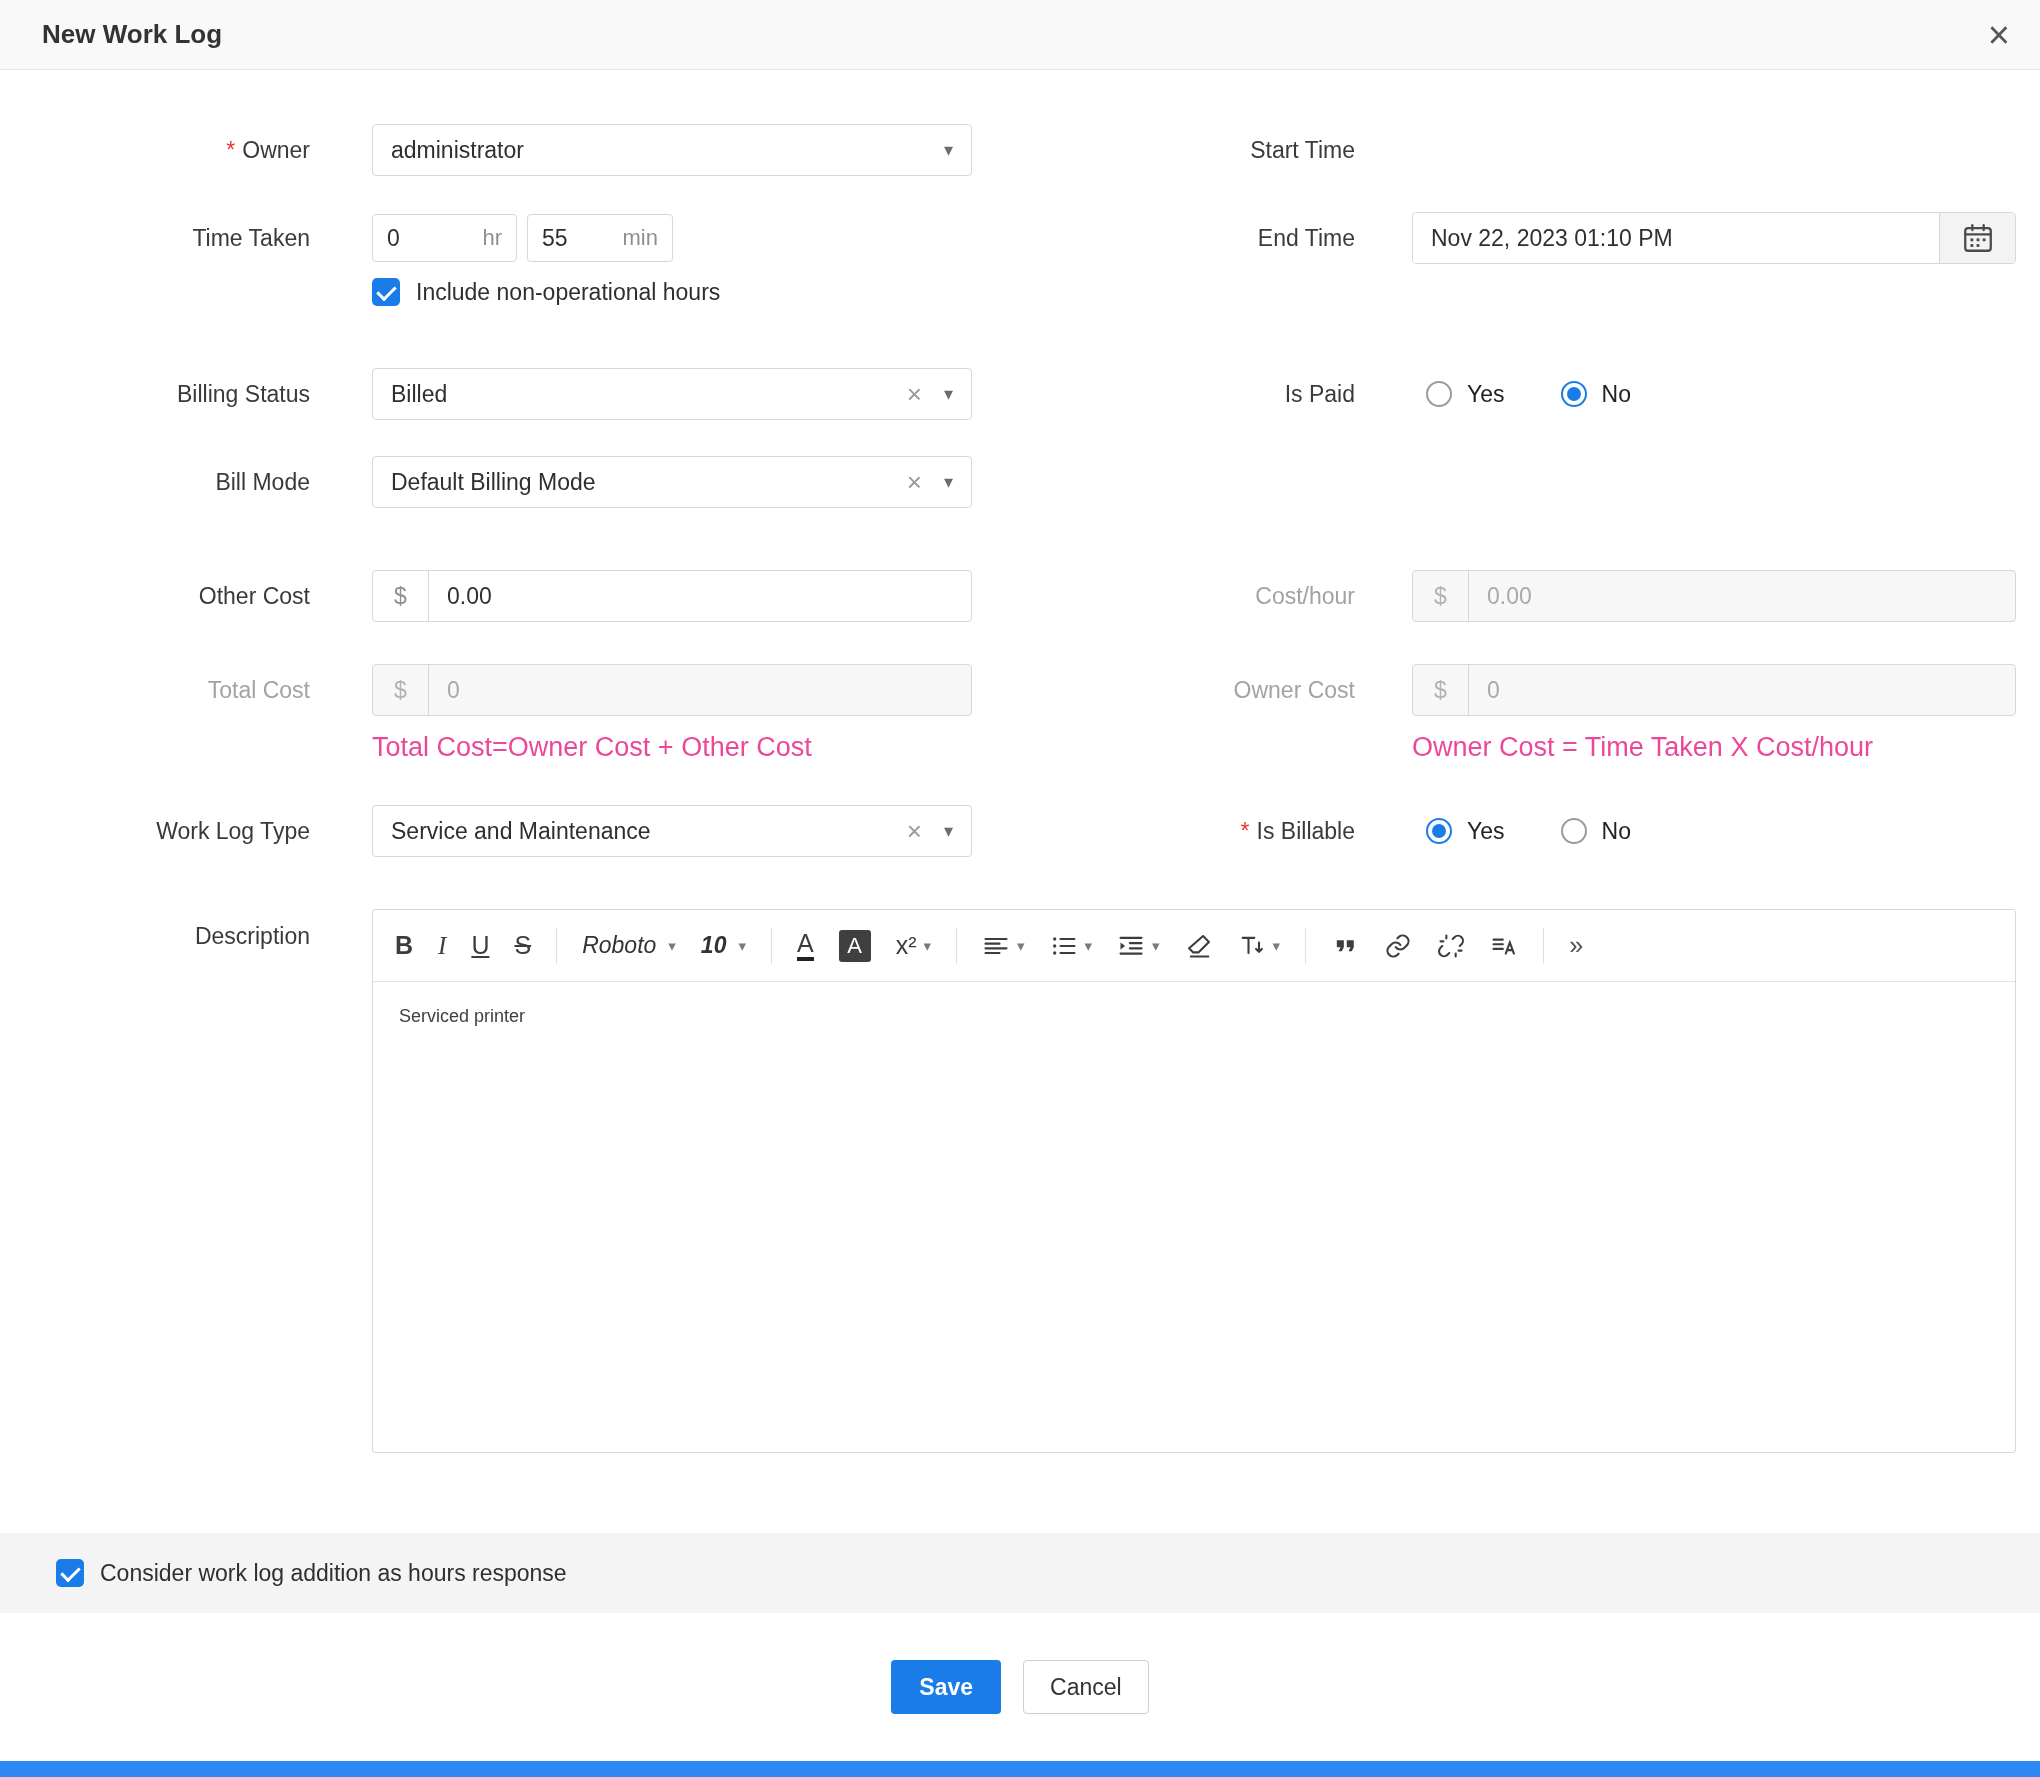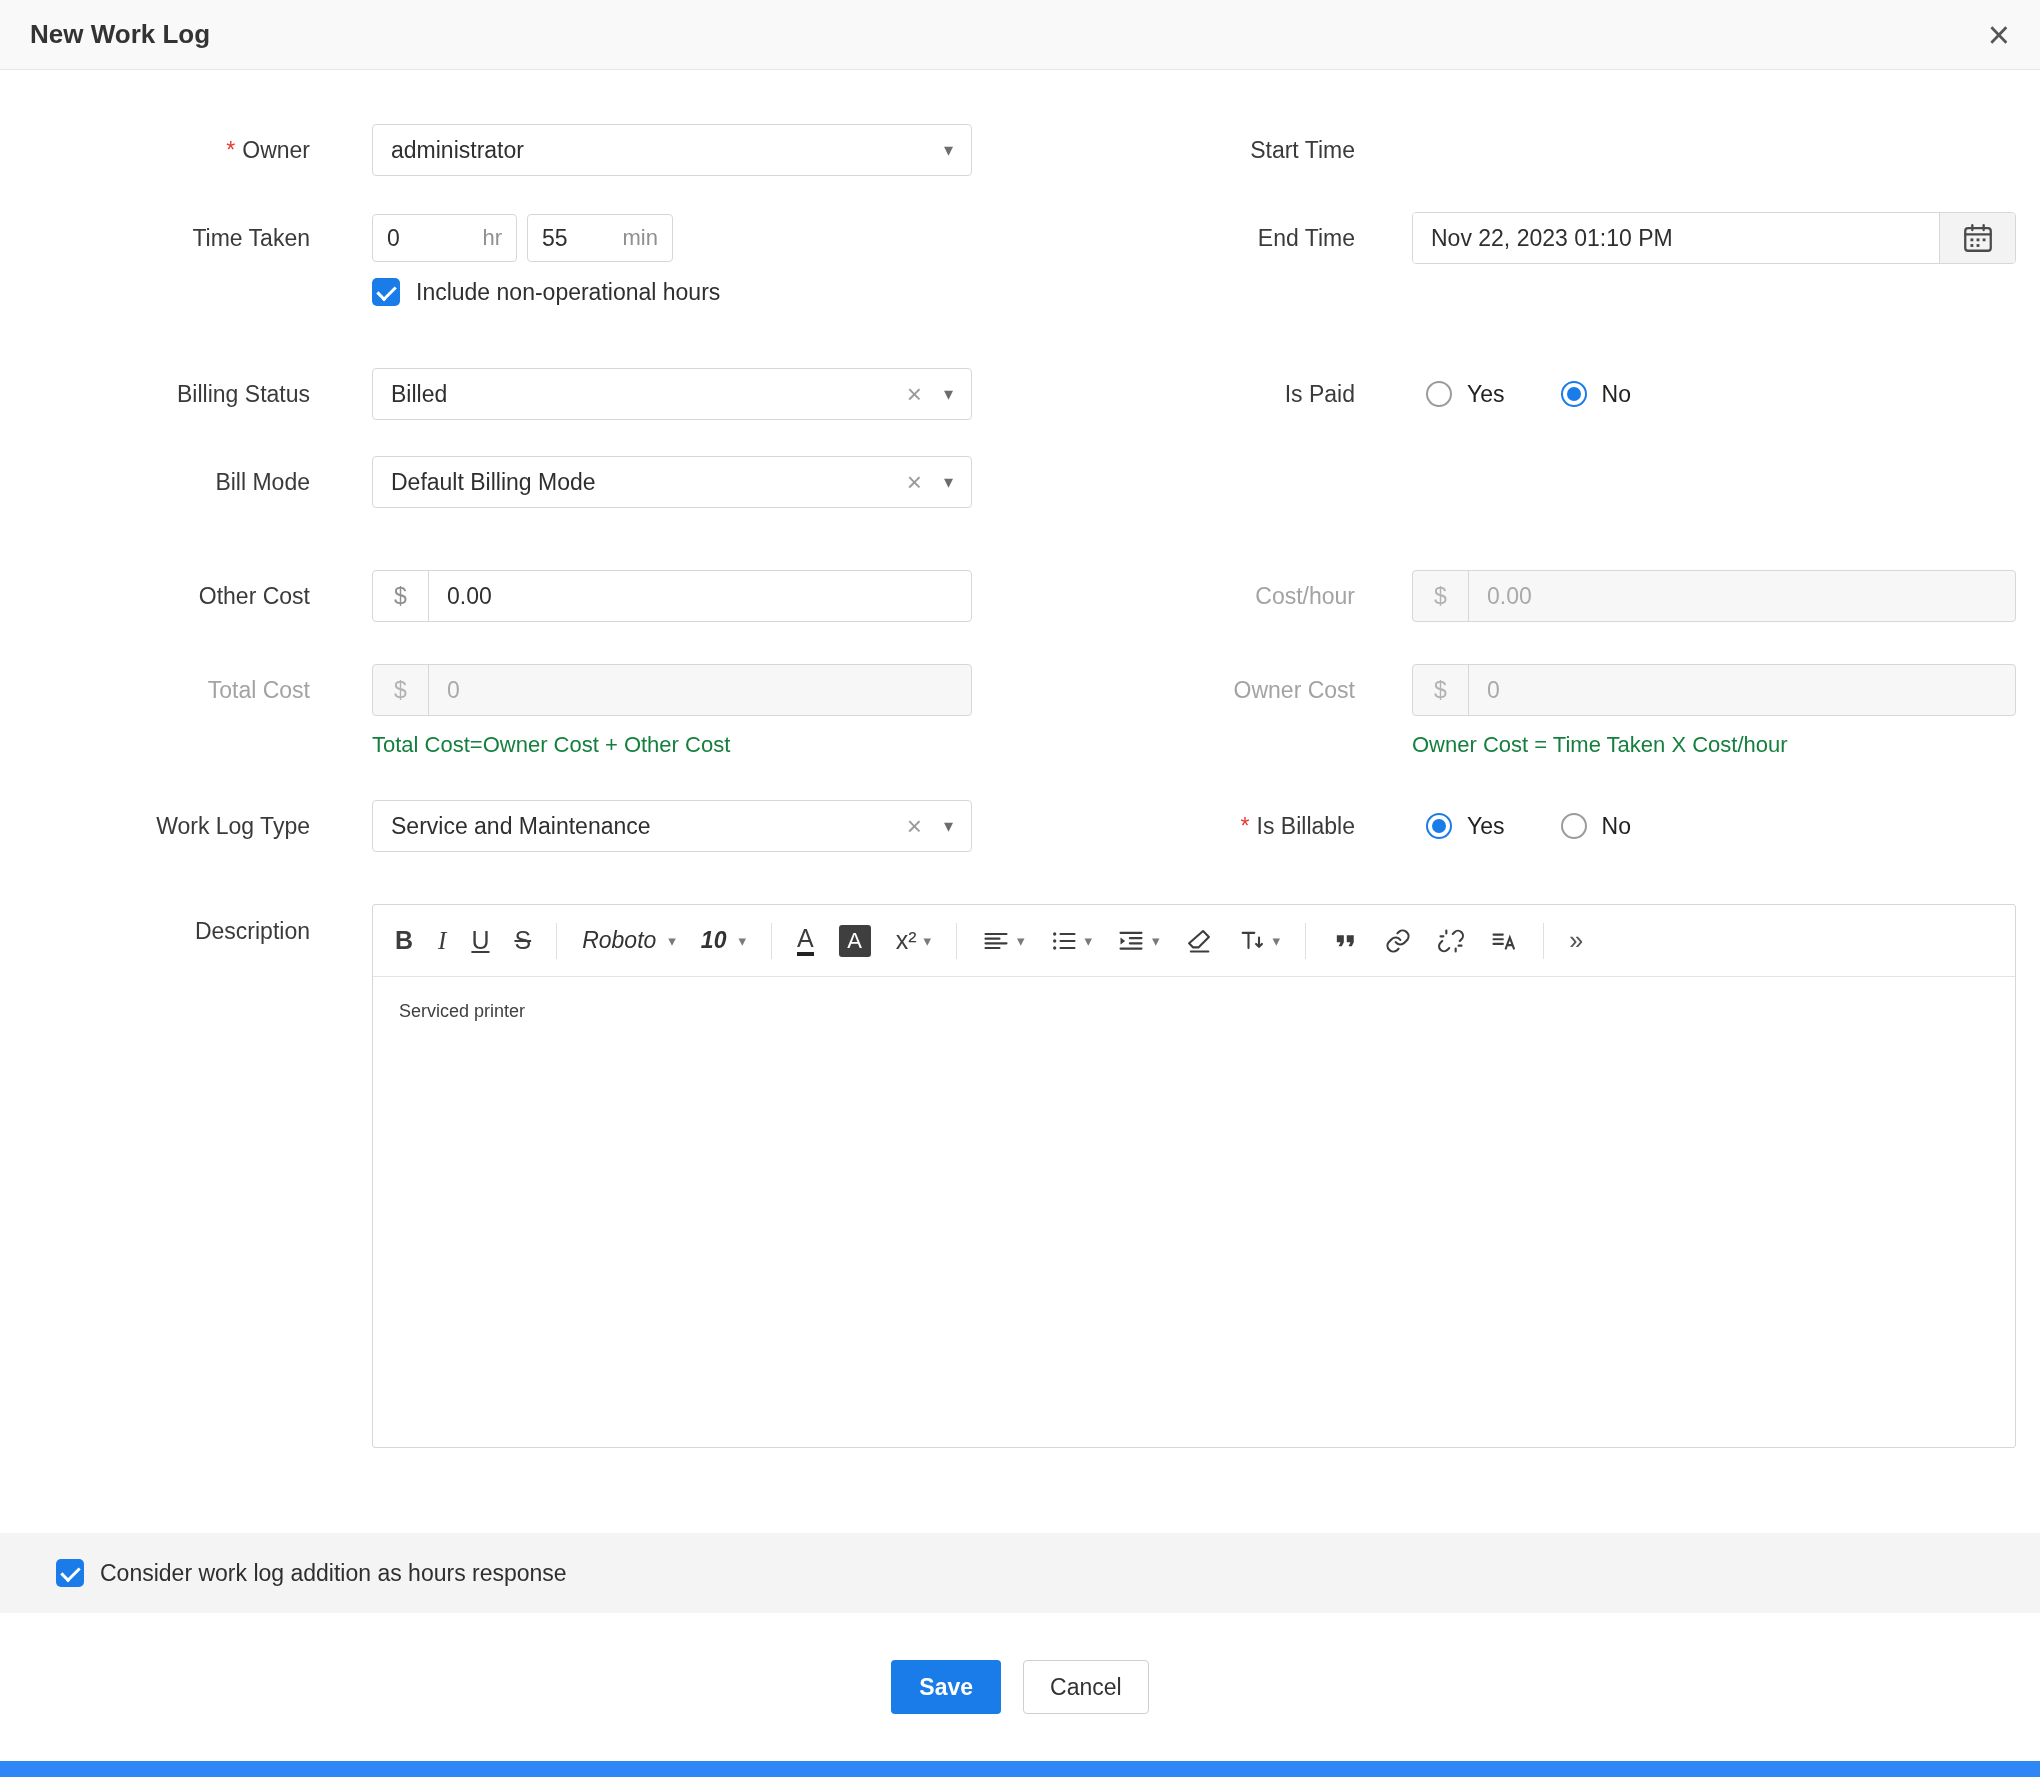--- a/index.html
+++ b/index.html
@@ -2,21 +2,21 @@
 <html><head>
 <meta charset="utf-8">
 <style>
   * { box-sizing: border-box; margin: 0; padding: 0; }
   html,body { background:#e9e9e9; }
   body { font-family: "Liberation Sans", "DejaVu Sans", sans-serif; }
   .page { width:2040px; height:1777px; background:#fff; display:flex; flex-direction:column; overflow:hidden; position:relative; }
 
   
   .hdr { flex:none; height:70px; background:#f9f9f9; border-bottom:1px solid #e6e6e6; display:flex; align-items:center; justify-content:space-between; padding:0 30px; }
-  .title { font-size:26px; font-weight:700; color:#333; }
+  .title { font-size:26px; font-weight:700; color:#333;margin-left:12px; }
   .close { border:none; background:transparent; font-size:38px; line-height:1; color:#555; cursor:pointer; }
 
   
   .bodyc { flex:1 1 auto; overflow:hidden; padding-top:54px; padding-bottom:60px; }
   .row { display:flex; align-items:center; }
   .lbl { flex:none; width:310px; margin-right:62px; text-align:right; font-size:23px; color:#3a3a3a; }
   .lbl-r { flex:none; width:383px; margin-right:57px; text-align:right; font-size:23px; color:#3a3a3a; }
   .lbl.dis, .lbl-r.dis { color:#a3a3a3; }
   .req { color:#e53935; margin-right:7px; font-size:23px; }
   .spacer-l { flex:none; width:372px; }
@@ -43,21 +43,21 @@
   .cal-btn { flex:none; width:76px; border:none; border-left:1px solid #d7d7d7; background:#f3f3f3; display:flex; align-items:center; justify-content:center; color:#4a4a4a; cursor:pointer; }
 
   .money { display:flex; height:52px; border:1px solid #d7d7d7; border-radius:4px; overflow:hidden; background:#fff; }
   .money .cur { flex:none; width:56px; display:flex; align-items:center; justify-content:center; font-size:23px; color:#8f8f8f; border-right:1px solid #d7d7d7; }
   .money input { flex:1; border:none; outline:none; padding:0 18px; font-size:23px; color:#2f2f2f; background:transparent; }
   .money.dis { background:#f7f7f7; }
   .money.dis .cur { color:#b3b3b3; }
   .money.dis input { color:#a9a9a9; }
   .w600 { width:600px; } .w604 { width:604px; }
 
-  .hint { font-size:22px; color:#15803d; }
+  .hint { font-size:27px; color:#ec4899; }
   .hint-l { flex:none; width:640px; }
   .hint-r { }
 
   
   .cb { flex:none; width:28px; height:28px; border-radius:5px; background:#1a7ce8; position:relative; cursor:pointer; }
   .cb::after { content:""; position:absolute; left:9px; top:4px; width:8px; height:15px; border:solid #fff; border-width:0 3px 3px 0; transform:rotate(45deg); }
   .cb-label { margin-left:16px; font-size:23px; color:#2f2f2f; }
 
   .rgroup { display:flex; align-items:center; gap:56px; padding-left:14px; }
   .ropt { display:flex; align-items:center; gap:15px; cursor:pointer; }

